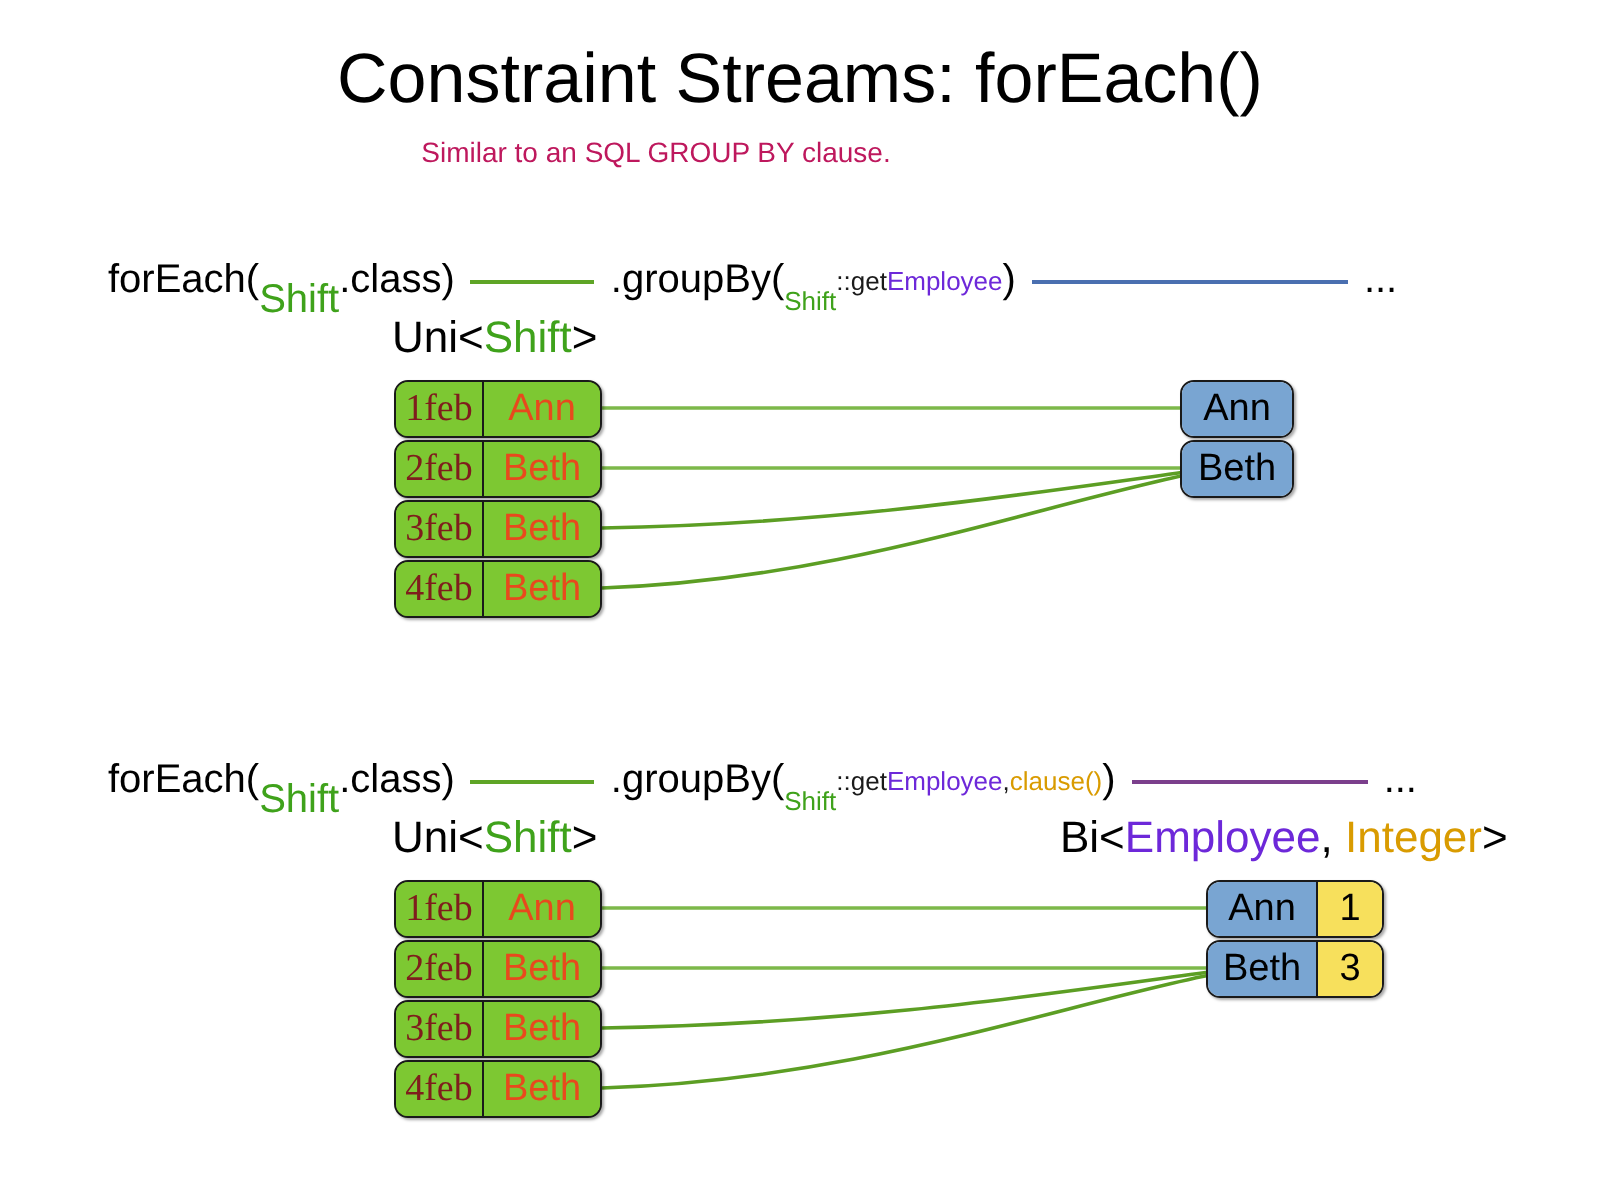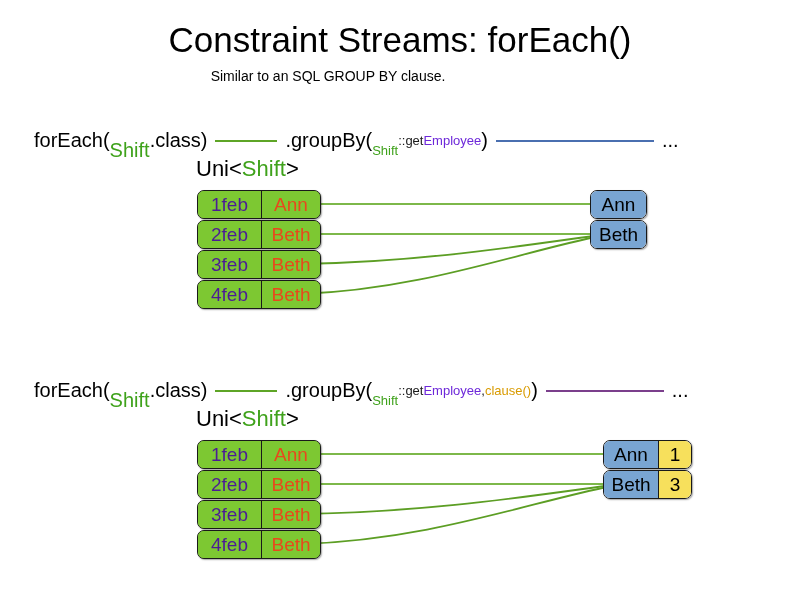--- a/index.html
+++ b/index.html
@@ -32,26 +32,26 @@
     color: #000000;
     white-space: nowrap;
   }
   .subtitle {
     position: absolute;
     top: 68px;
     left: 0;
     width: 656px;
     text-align: center;
     font-size: 14px;
-    color: #000000;
+    color: #be185d;
   }
   
   .codeline {
     position: absolute;
-    left: 34px;
+    left: 54px;
     font-size: 20px;
     white-space: nowrap;
     color: #000000;
     display: flex;
     align-items: center;
     text-align: right;
   }
   .codeline .seg { display: inline-block; }
   .small-args {
     font-size: 13px;
@@ -101,21 +101,21 @@
     box-sizing: border-box;
     font-size: 19px;
     line-height: 1;
     padding: 0 4px;
   }
   .cell-sep {
     border-right: 1.6px solid #1a1a1a;
   }
   .shift-node { background: #7DC832; }
   .shift-node .cell { background: #7DC832; }
-  .cell-date { color: #4c1d95; width: 64px; }
+  .cell-date { color: #7f1d1d; width: 44px; font-family: Liberation Serif, serif; }
   .cell-name { color: #E8491D; width: 58px; }
 
   .emp-node .cell-emp {
     background: #79A5D2;
     color: #000000;
     width: 55px;
   }
   .emp-node .cell-count {
     background: #F7E05C;
     color: #000000;
@@ -216,20 +216,23 @@
       <span class="seg small-args gold-tok">clause()</span>
       <span class="seg">)</span>
     <span class="conn conn-purple" style="width:118px;"></span>
     <span class="seg ellipsis">...</span>
   </div>
 
   <div class="typelabel" style="top:406px; left:196px;">
     <span>Uni&lt;</span><span class="green-tok">Shift</span><span>&gt;</span>
   </div>
 
+  <div class="typelabel" style="top:406px; left:530px;">
+    <span>Bi&lt;</span><span class="blue-tok">Employee</span><span>, </span><span class="gold-tok">Integer</span><span>&gt;</span>
+  </div>
 
   <div class="node shift-node" style="left:197px; top:440px;">
     <span class="cell cell-date cell-sep">1feb</span>
     <span class="cell cell-name">Ann</span>
   </div>
   <div class="node shift-node" style="left:197px; top:470px;">
     <span class="cell cell-date cell-sep">2feb</span>
     <span class="cell cell-name">Beth</span>
   </div>
   <div class="node shift-node" style="left:197px; top:500px;">

